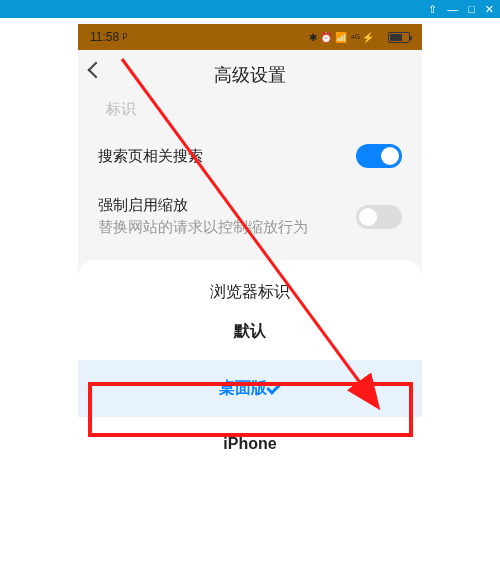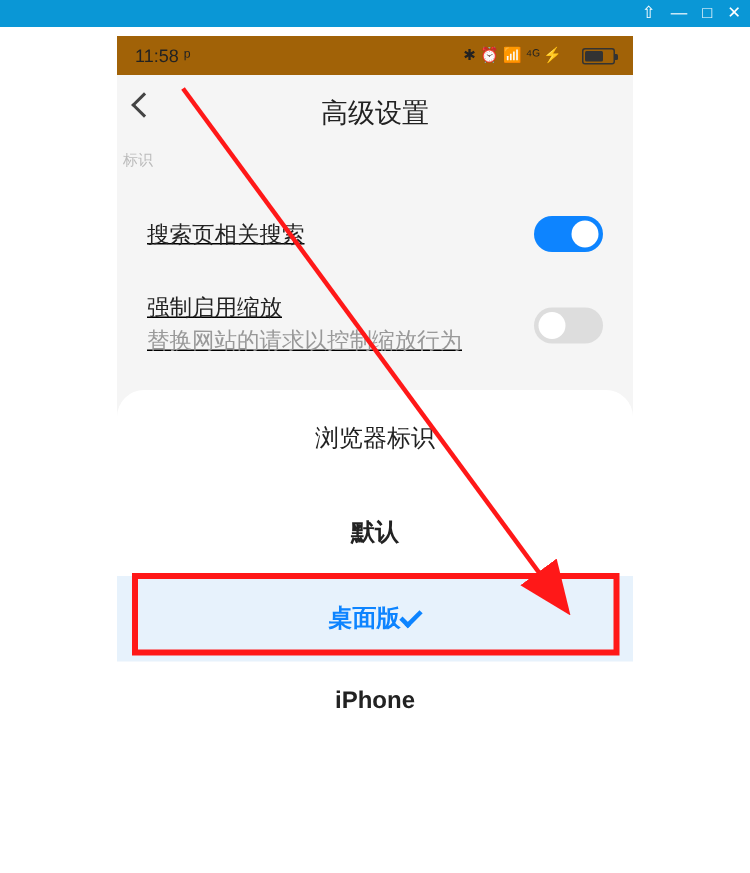--- a/index.html
+++ b/index.html
@@ -62,27 +62,27 @@
       top: 14px;
       width: 12px; height: 12px;
       border-left: 2px solid #444;
       border-bottom: 2px solid #444;
       transform: rotate(45deg);
     }
     .header-title { font-size: 18px; color: #222; font-weight: 400; }
     
     .tag-label {
       position: absolute;
-      left: 4px;
+      left: 28px;
       top: 76px;
-      font-size: 10px;
+      font-size: 15px;
       color: #bbb;
     }
     
-    .settings { margin-top: 30px; text-decoration: underline; }
+    .settings { margin-top: 30px; }
     .setting-row {
       padding: 14px 20px;
       display: flex;
       justify-content: space-between;
       align-items: center;
       background: #f5f5f5;
     }
     .setting-text { font-size: 15px; color: #222; }
     .setting-sub { font-size: 15px; color: #999; margin-top: 3px; }
     .toggle {
@@ -102,21 +102,20 @@
       left: 0; right: 0; bottom: 0;
       background: #fff;
       border-radius: 18px 18px 0 0;
       padding-top: 22px;
       height: 320px;
     }
     .sheet-title {
       text-align: center;
       font-size: 16px;
       color: #222;
-      margin-bottom: 24px;
     }
     .option {
       padding: 18px 28px;
       display: flex;
       justify-content: center;
       align-items: center;
       font-size: 16px;
       font-weight: 600;
       color: #222;
     }

